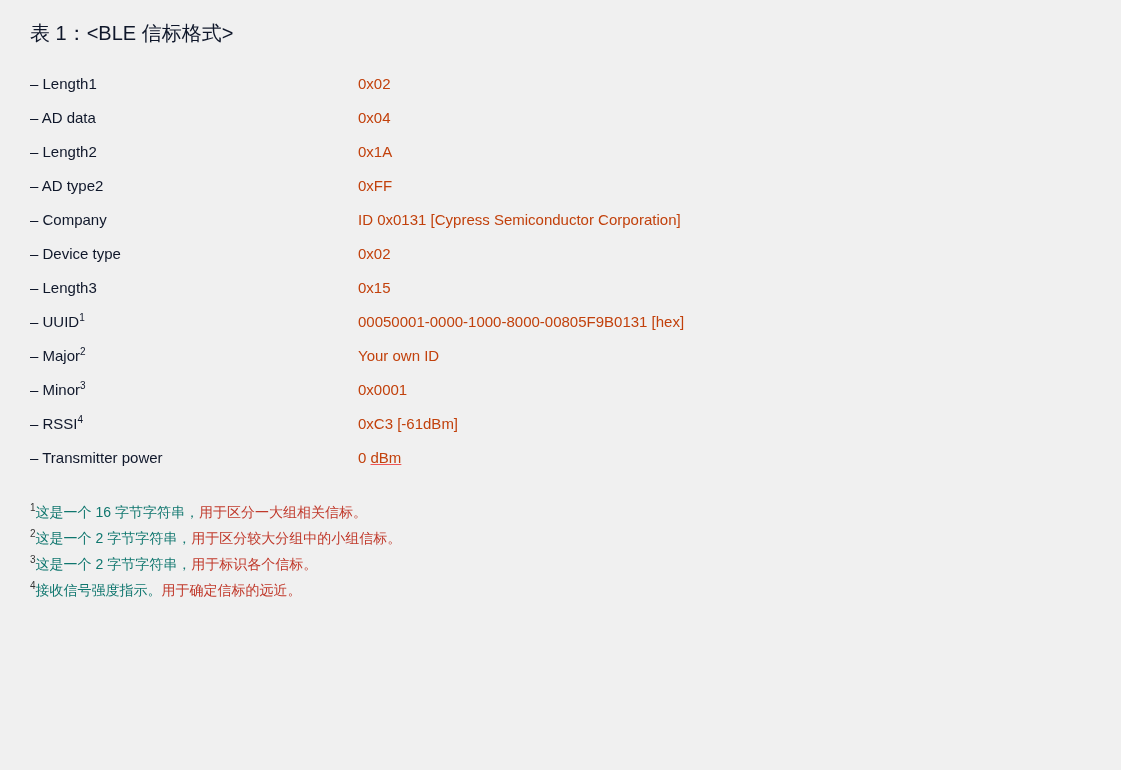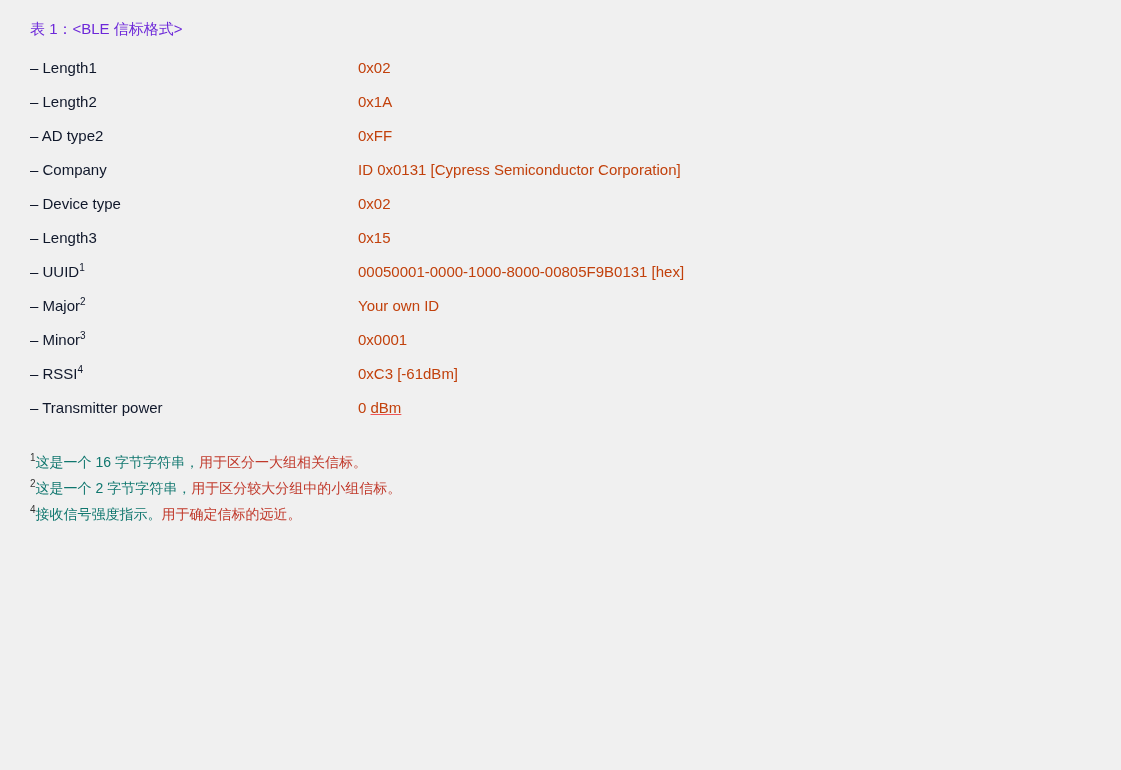--- a/index.html
+++ b/index.html
@@ -12,23 +12,23 @@
       background-color: #f0f0f0;
       font-family: Arial, "Microsoft YaHei", sans-serif;
       font-size: 15px;
       color: #333;
       width: 1121px;
       min-height: 770px;
       padding: 20px 30px;
     }
 
     .table-title {
-      font-size: 15px;
-      color: #6d28d9;
-      margin-bottom: 12px;
+      font-size: 20px;
+      color: #0f172a;
+      margin-bottom: 20px;
       font-weight: normal;
     }
 
     .table-container {
       width: 100%;
       border-collapse: collapse;
       margin-bottom: 24px;
     }
 
     .table-container td {
@@ -84,20 +84,24 @@
 <div>
   <div class="table-title">表 1：&lt;BLE 信标格式&gt;</div>
 
   <table class="table-container">
     <tbody id="table-body">
     <tr>
           <td>– Length1</td>
           <td>0x02</td>
         </tr>
         <tr>
+          <td>– AD data</td>
+          <td>0x04</td>
+        </tr>
+        <tr>
           <td>– Length2</td>
           <td>0x1A</td>
         </tr>
         <tr>
           <td>– AD type2</td>
           <td>0xFF</td>
         </tr>
         <tr>
           <td>– Company</td>
           <td>ID 0x0131 [Cypress Semiconductor Corporation]</td>
@@ -129,15 +133,16 @@
         <tr>
           <td>– Transmitter power</td>
           <td>0 <span class="underline">dBm</span></td>
         </tr>
       </tbody>
   </table>
 
   <div class="footnote-section" id="footnotes-container">
   <div class="footnote-line"><sup>1</sup><span class="normal-text">这是一个 16 字节字符串，</span><span class="note-text">用于区分一大组相关信标。</span></div>
       <div class="footnote-line"><sup>2</sup><span class="normal-text">这是一个 2 字节字符串，</span><span class="note-text">用于区分较大分组中的小组信标。</span></div>
+      <div class="footnote-line"><sup>3</sup><span class="normal-text">这是一个 2 字节字符串，</span><span class="note-text">用于标识各个信标。</span></div>
       <div class="footnote-line"><sup>4</sup><span class="normal-text">接收信号强度指示。</span><span class="note-text">用于确定信标的远近。</span></div>
     </div>
 </div>
 
 </body></html>

